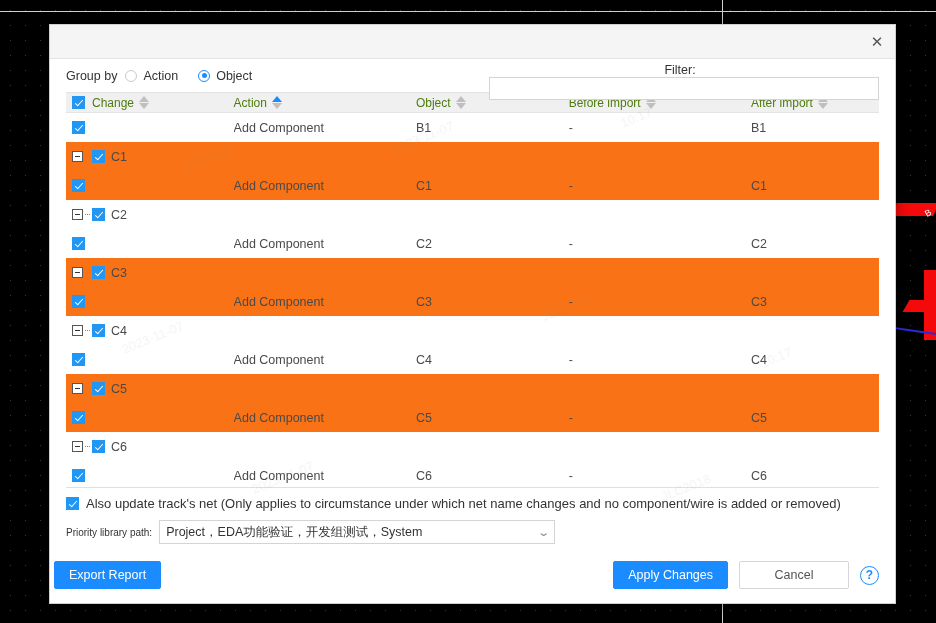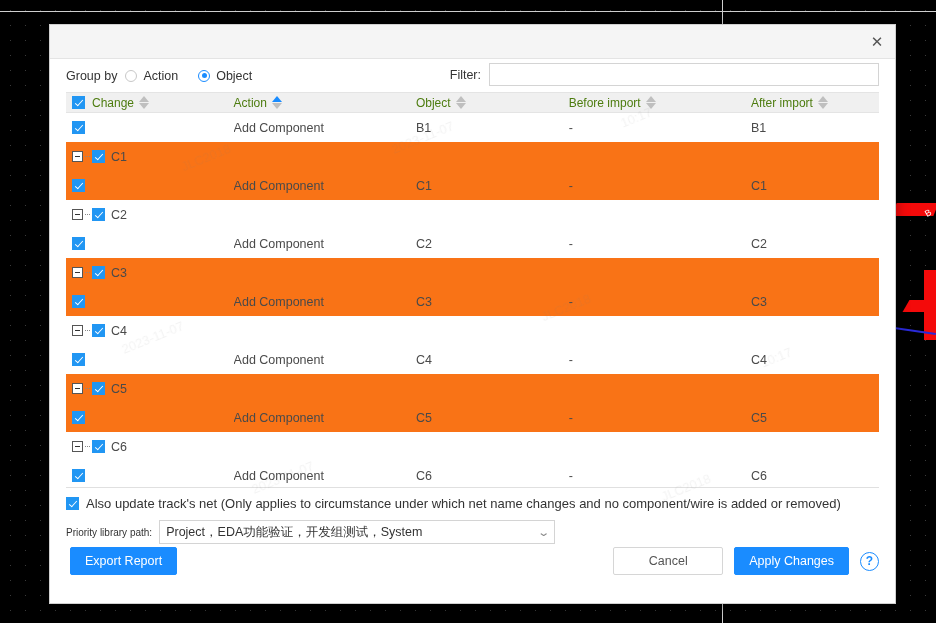--- a/index.html
+++ b/index.html
@@ -133,20 +133,21 @@
   .radio-label {
     font-size: 12.5px;
     color: #333;
   }
 
   .filter-wrap {
     position: absolute;
     right: 16px; top: 4px;
     display: flex;
     align-items: center;
+    flex-direction: column;
   }
   .filter-label {
     font-size: 12.5px;
     color: #333;
     margin-right: 8px;
   }
   .filter-input {
     width: 390px;
     height: 23px;
     border: 1px solid #d4d4d4;
@@ -353,22 +354,22 @@
     font-size: 11px;
     line-height: 1;
     transform: scaleX(1.4);
   }
 
   
   .btn-bar {
     flex: none;
     height: 56px;
     display: flex;
-    align-items: flex-start;
-    padding: 0 20px;
+    align-items: center;
+    padding: 0 4px;
     position: relative;
   }
   .btn {
     height: 28px;
     border-radius: 2px;
     font-size: 12.5px;
     display: inline-flex;
     align-items: center;
     justify-content: center;
     cursor: pointer;
@@ -647,22 +648,22 @@
     <span class="path-label">Priority library path:</span>
     <div class="path-select">
       <span>Project，EDA功能验证，开发组测试，System</span>
       <span class="chev">⌄</span>
     </div>
   </div>
 
   <div class="btn-bar">
     <div class="btn btn-primary">Export Report</div>
     <div class="right-group">
+      <div class="btn btn-primary">Apply Changes</div>
       <div class="btn btn-secondary">Cancel</div>
-      <div class="btn btn-primary">Apply Changes</div>
       <div class="help-ico">?</div>
     </div>
   </div>
 </div>
 
 <div class="wm" style="left:180px; top:150px;">JLC2018</div>
 <div class="wm" style="left:390px; top:130px;">2023-11-07</div>
 <div class="wm" style="left:620px; top:110px;">10:17</div>
 <div class="wm" style="left:120px; top:330px;">2023-11-07</div>
 <div class="wm" style="left:540px; top:300px;">JLC2018</div>

